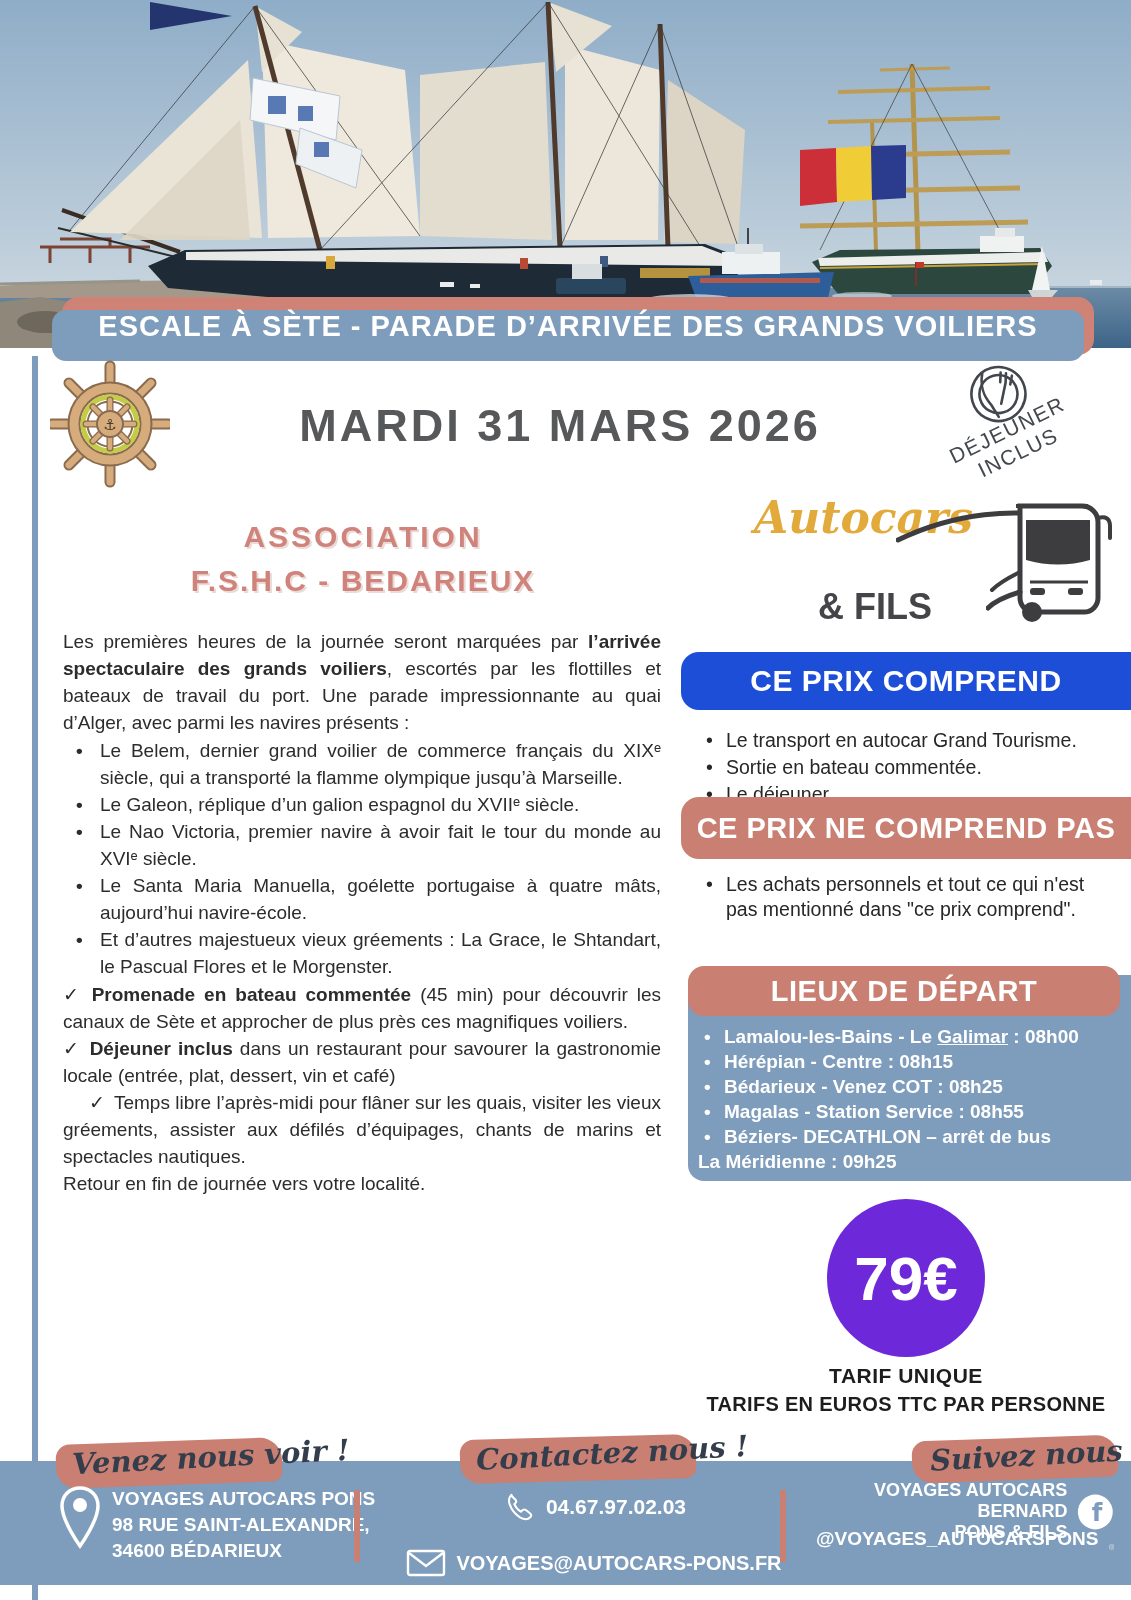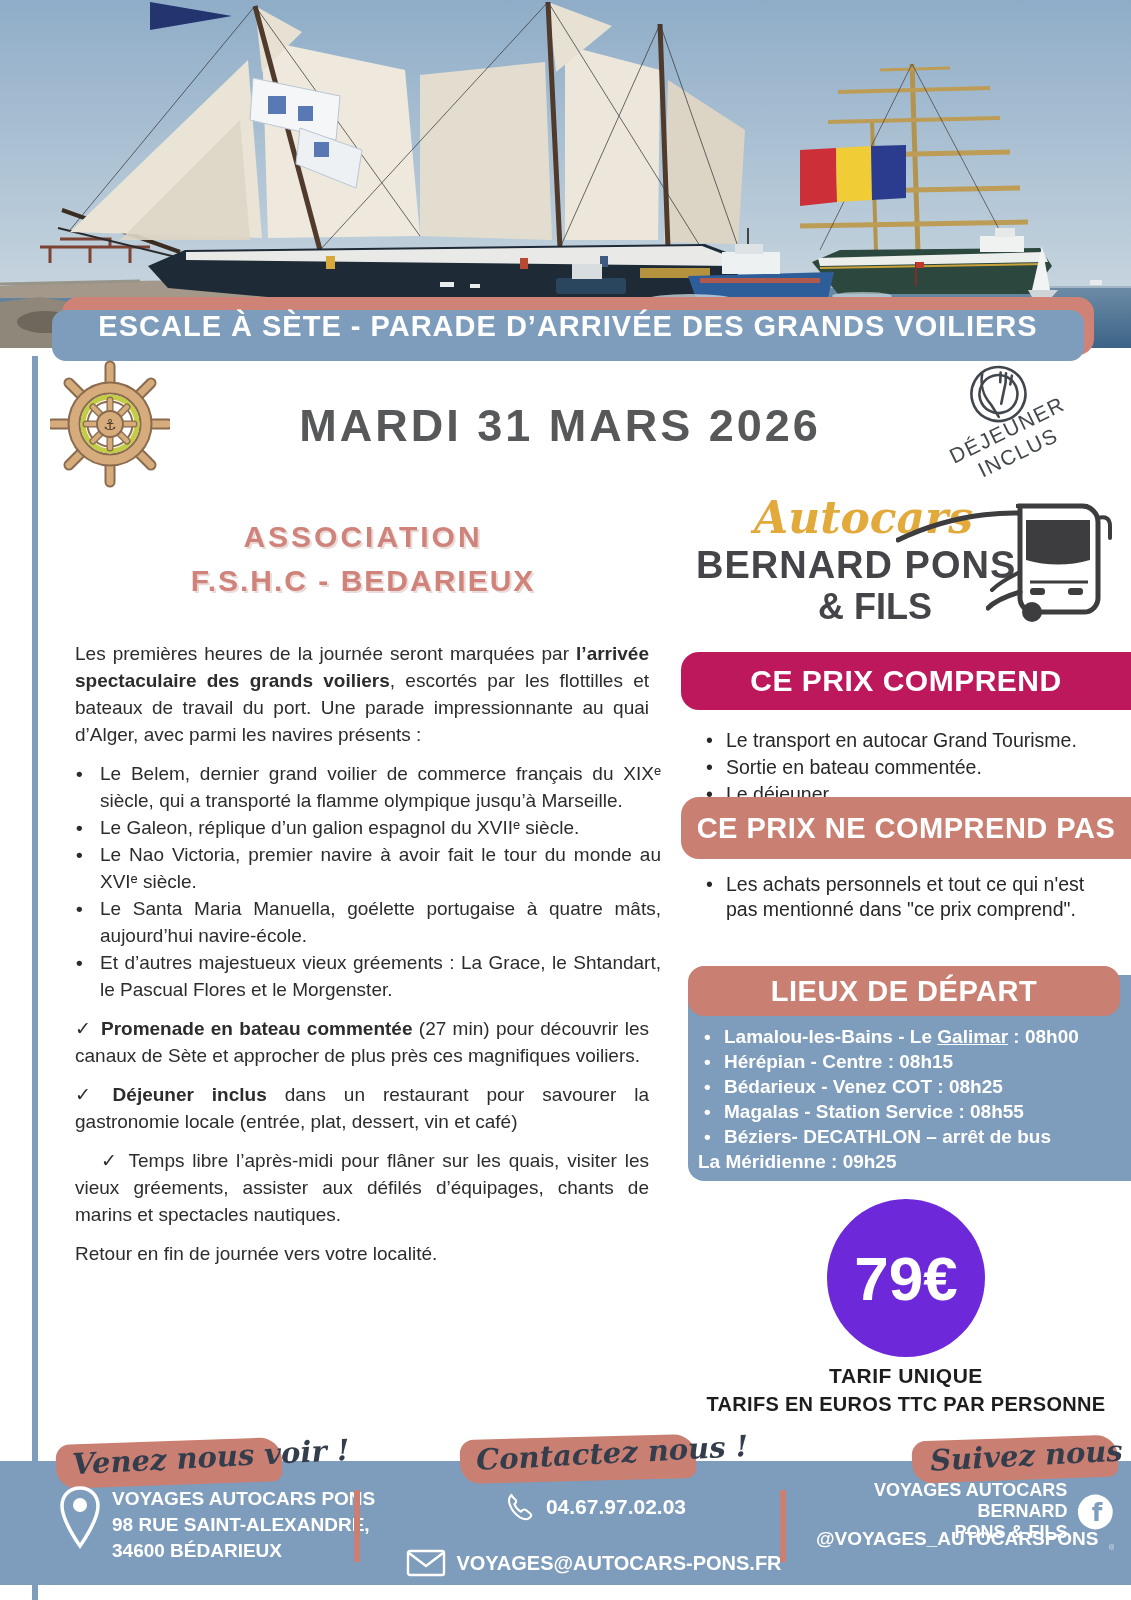--- a/index.html
+++ b/index.html
@@ -38,32 +38,32 @@
   .logo .script{position:absolute;left:24px;top:0px;font-family:"DejaVu Serif",serif;font-style:italic;
                 font-weight:bold;font-size:44px;color:#e2a93b;margin-left:40px;}
   .logo .swoosh{position:absolute;left:206px;top:14px;}
   .logo .name1{position:absolute;left:6px;top:52px;font-size:38px;font-weight:800;color:#454549;letter-spacing:1px;}
   .logo .name2{position:absolute;left:60px;top:94px;width:250px;text-align:center;font-size:36px;font-weight:800;color:#454549;}
   .logo .bus{position:absolute;left:296px;top:4px;}
 
   
   .col-left{position:absolute;left:63px;top:628px;width:598px;font-size:19px;line-height:27px;
             color:#2c2c2c;text-align:justify;}
-  .col-left p{margin:12px;}
+  .col-left p{margin:0;}
   .ships{margin:1px 0;padding:0 0 0 37px;list-style:none;}
   .ships li{position:relative;}
   .ships li::before{content:"\2022";position:absolute;left:-24px;font-weight:bold;}
   .chk{font-weight:bold;margin-right:9px;}
   .feat.indent{text-indent:26px;}
   .closing{margin-top:2px;}
 
   
   .side-box{position:absolute;left:681px;width:450px;display:flex;align-items:center;justify-content:center;
             color:#fff;font-weight:bold;letter-spacing:.5px;}
-  .inc-box{top:652px;height:58px;background:#be185d;border-radius:18px 0 0 18px;font-size:30px;}
+  .inc-box{top:652px;height:58px;background:#1d4ed8;border-radius:18px 0 0 18px;font-size:30px;}
   .exc-box{top:797px;height:62px;background:#c97f72;border-radius:18px 0 0 18px;font-size:29px;}
   .side-list{position:absolute;left:700px;width:425px;font-size:19.5px;color:#272727;}
   .inc-list{top:727px;line-height:27px;}
   .exc-list{top:872px;line-height:25px;width:400px;}
   .side-list .it, .dep-list .it{position:relative;padding-left:26px;}
   .side-list .it::before, .dep-list .it::before{content:"\2022";position:absolute;left:6px;}
 
   .dep-panel{position:absolute;left:688px;top:975px;width:443px;height:206px;background:#7e9cbb;border-radius:16px 0 0 16px;}
   .dep-header{position:absolute;left:688px;top:966px;width:432px;height:50px;background:#c97f72;border-radius:16px;
               display:flex;align-items:center;justify-content:center;color:#fff;font-size:29px;font-weight:bold;letter-spacing:.5px;}
@@ -253,21 +253,20 @@
   <div class="assoc">
     <div class="l1">ASSOCIATION</div>
     <div class="l2">F.S.H.C - BEDARIEUX</div>
   </div>
 
   <div class="logo">
     <div class="script">Autocars</div>
     <svg class="swoosh" width="170" height="40" viewBox="0 0 170 40">
       <path d="M2,34 C60,6 120,2 166,12" fill="none" stroke="#3d3d40" stroke-width="5" stroke-linecap="round"></path>
     </svg>
-    <div class="name1">BERNARD PONS</div>
     <div class="name2">&amp; FILS</div>
     <svg class="bus" width="145" height="132" viewBox="0 0 145 132">
       <path d="M34,10 h62 a16,16 0 0 1 16,16 v76 a14,14 0 0 1 -14,14 h-50 a14,14 0 0 1 -14,-14 Z" fill="#ffffff" stroke="#3d3d40" stroke-width="5"></path>
       <path d="M40,24 h64 v40 q-32,9 -64,0 Z" fill="#3d3d40"></path>
       <path d="M30,10 h72" stroke="#3d3d40" stroke-width="4" fill="none"></path>
       <path d="M34,96 C20,100 8,106 2,112" stroke="#3d3d40" stroke-width="5" fill="none" stroke-linecap="round"></path>
       <path d="M34,76 C22,82 12,88 6,94" stroke="#3d3d40" stroke-width="4" fill="none" stroke-linecap="round"></path>
       <path d="M112,22 q12,-3 12,8 v12" stroke="#3d3d40" stroke-width="4" fill="none" stroke-linecap="round"></path>
       <line x1="44" y1="86" x2="102" y2="86" stroke="#3d3d40" stroke-width="3"></line>
       <rect x="44" y="92" width="15" height="7" rx="3" fill="#3d3d40"></rect>
@@ -278,21 +277,21 @@
 
   <div class="col-left">
     <p class="intro"><span>Les premières heures de la journée seront marquées par </span><strong>l’arrivée spectaculaire des grands voiliers</strong><span>, escortés par les flottilles et bateaux de travail du port. Une parade impressionnante au quai d’Alger, avec parmi les navires présents :</span></p>
     <ul class="ships">
       <li>Le Belem, dernier grand voilier de commerce français du XIXᵉ siècle, qui a transporté la flamme olympique jusqu’à Marseille.</li>
       <li>Le Galeon, réplique d’un galion espagnol du XVIIᵉ siècle.</li>
       <li>Le Nao Victoria, premier navire à avoir fait le tour du monde au XVIᵉ siècle.</li>
       <li>Le Santa Maria Manuella, goélette portugaise à quatre mâts, aujourd’hui navire-école.</li>
       <li>Et d’autres majestueux vieux gréements : La Grace, le Shtandart, le Pascual Flores et le Morgenster.</li>
     </ul>
-    <p class="feat"><span class="chk">✓</span><strong>Promenade en bateau commentée</strong><span> (27 min) pour découvrir les canaux de Sète et approcher de plus près ces magnifiques voiliers.</span></p>
+    <p class="feat"><span class="chk">✓</span><strong>Promenade en bateau commentée</strong><span> (45 min) pour découvrir les canaux de Sète et approcher de plus près ces magnifiques voiliers.</span></p>
     <p class="feat"><span class="chk">✓</span><strong>Déjeuner inclus</strong><span> dans un restaurant pour savourer la gastronomie locale (entrée, plat, dessert, vin et café)</span></p>
     <p class="feat indent"><span class="chk">✓</span><span>Temps libre l’après-midi pour flâner sur les quais, visiter les vieux gréements, assister aux défilés d’équipages, chants de marins et spectacles nautiques.</span></p>
     <p class="closing">Retour en fin de journée vers votre localité.</p>
   </div>
 
   <div class="side-box inc-box">
     <span>CE PRIX COMPREND</span>
   </div>
   <div class="side-list inc-list">
     <div class="it">Le transport en autocar Grand Tourisme.</div>

